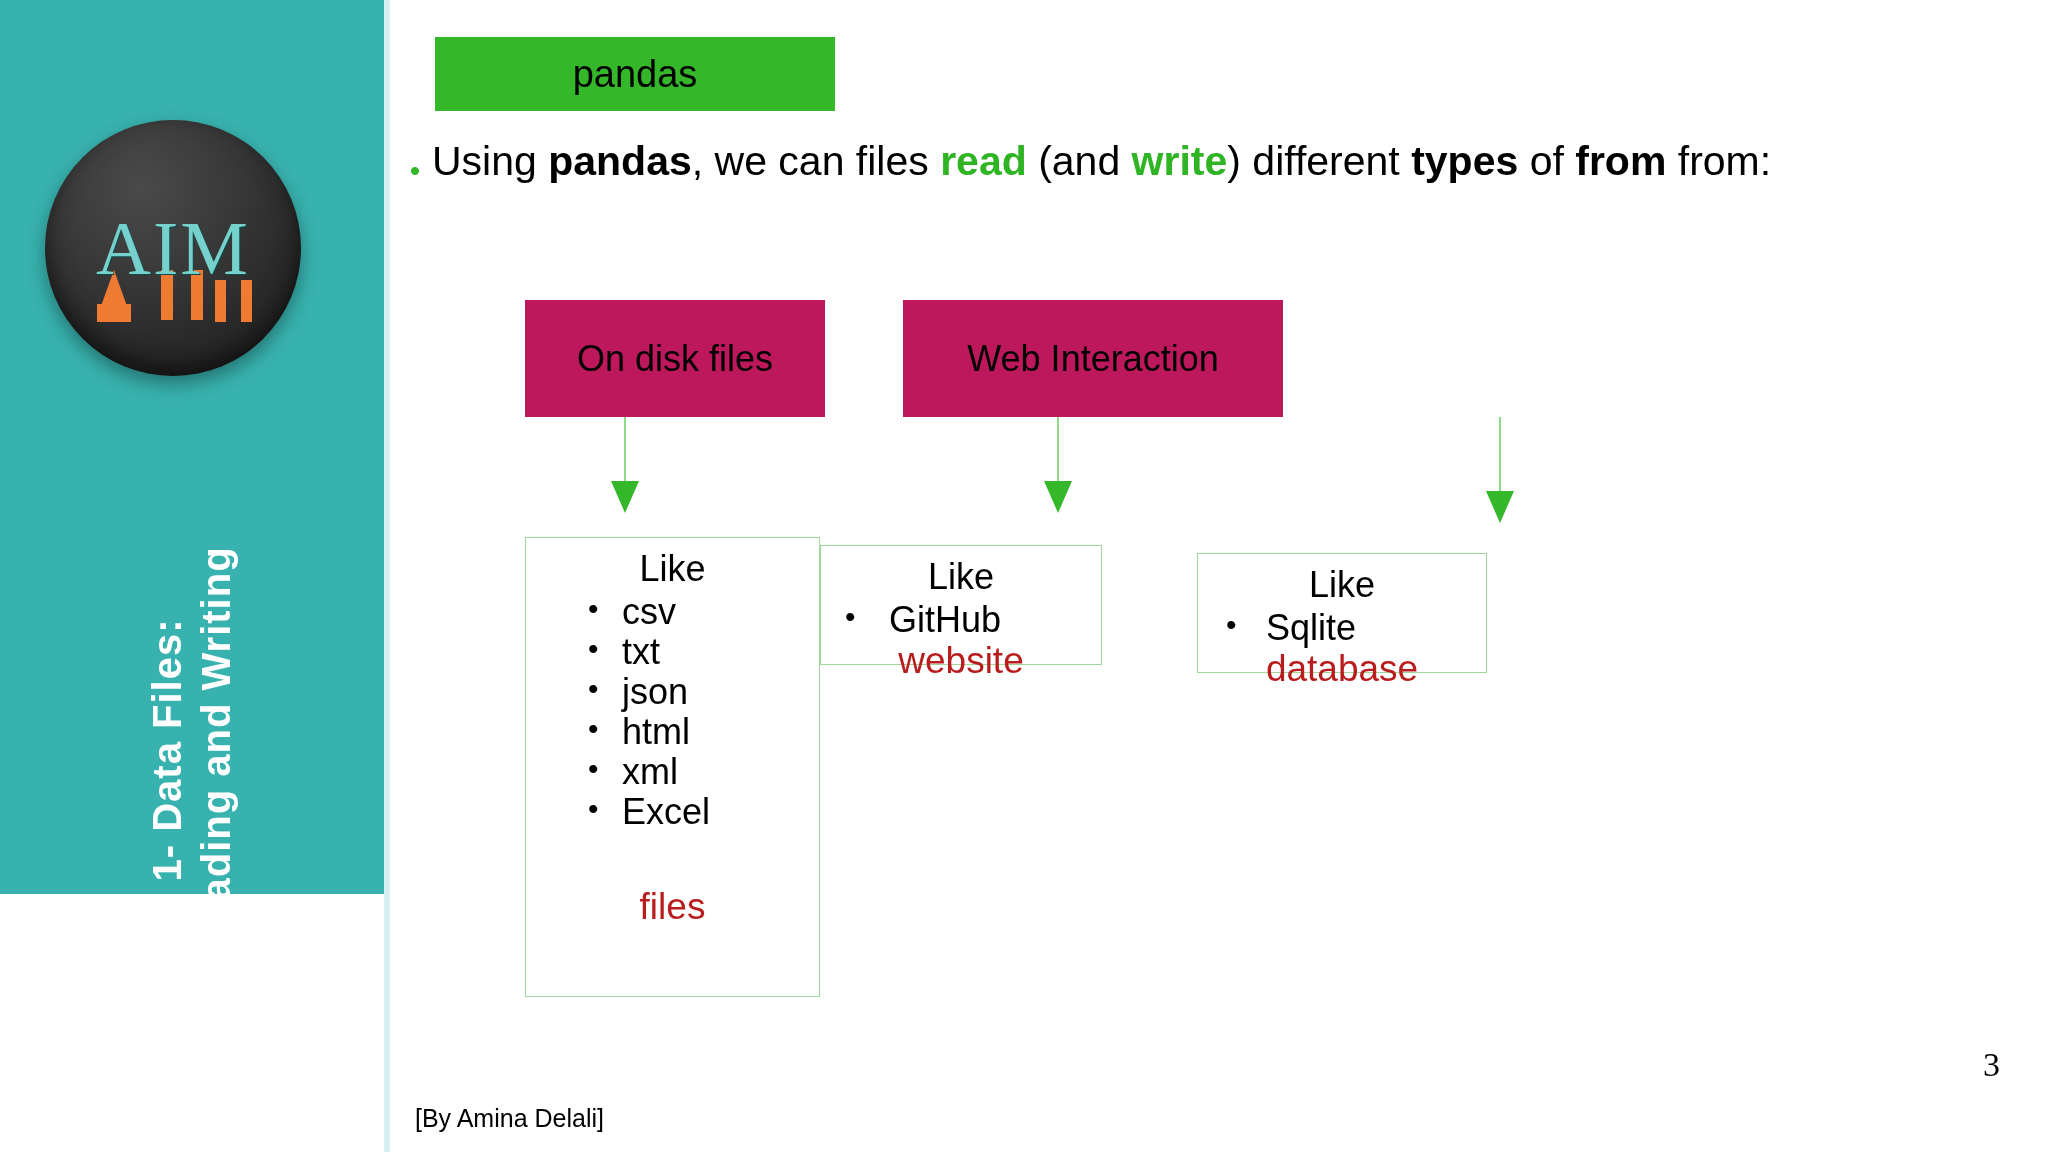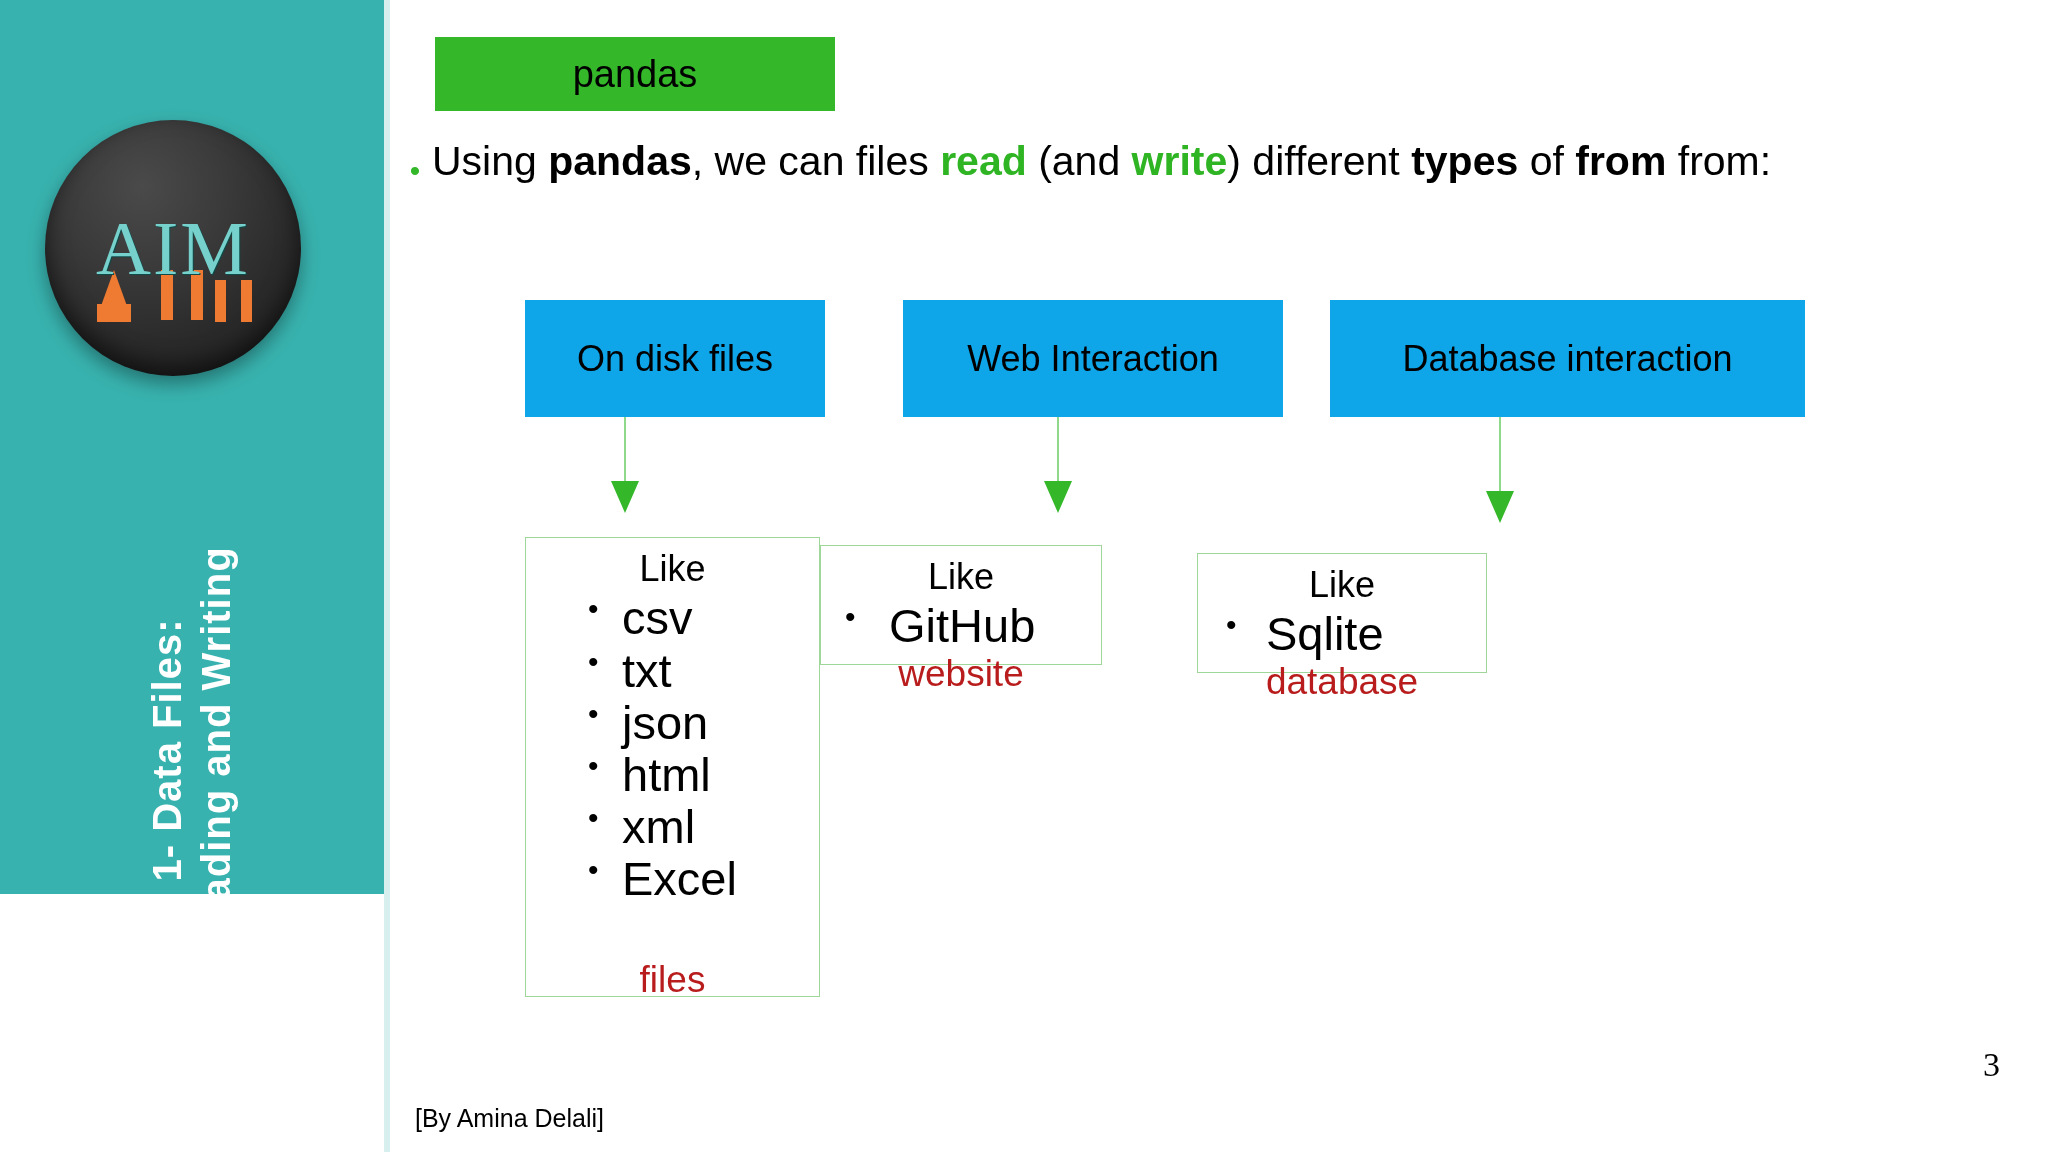--- a/index.html
+++ b/index.html
@@ -148,21 +148,21 @@
     font-size: 41px;
     line-height: 1.04;
     color: #000000;
   }
   .b { font-weight: bold; }
   .g { color: #2fb424; font-weight: bold; }
 
   
   .cat-box {
     position: absolute;
-    background: #0ea5e9;
+    background: #be185d;
     display: flex;
     align-items: center;
     justify-content: center;
     color: #000000;
     font-size: 36px;
   }
   #cat-0 { left: 135px; top: 300px; width: 300px; height: 117px; }
   #cat-1 { left: 513px; top: 300px; width: 380px; height: 117px; }
   #cat-2 { left: 940px; top: 300px; width: 475px; height: 117px; }
 
@@ -206,21 +206,21 @@
 
   .detail-like {
     text-align: center;
     font-size: 36px;
     color: #000000;
     line-height: 1.18;
   }
   .detail-list { list-style: none; margin-top: 2px; }
   .detail-list li {
     position: relative;
-    font-size: 47px;
+    font-size: 36px;
     line-height: 1.11;
     color: #000000;
     padding-left: 96px;
   }
   .detail-list li::before {
     content: "\2022";
     position: absolute;
     left: 62px;
     top: 0;
     font-size: 30px;
@@ -294,23 +294,20 @@
     <div id="lead-bullet">
       <span id="lead-dot">•</span>
       <span id="lead-text"><span>Using </span><span class="b">pandas</span><span>, we can files </span><span class="g">read</span><span> (and </span><span class="g">write</span><span>) different </span><span class="b">types</span><span> of </span><span class="b">from</span><span> from:</span></span>
     </div>
 
     <div class="cat-box" id="cat-0">
       <span>On disk files</span>
     </div>
     <div class="cat-box" id="cat-1">
       <span>Web Interaction</span>
-    </div>
-    <div class="cat-box" id="cat-2">
-      <span>Database interaction</span>
     </div>
 
     <div class="arrow" id="arrow-0">
       <span class="arrow-line"></span>
       <span class="arrow-head"></span>
     </div>
     <div class="arrow" id="arrow-1">
       <span class="arrow-line"></span>
       <span class="arrow-head"></span>
     </div>

